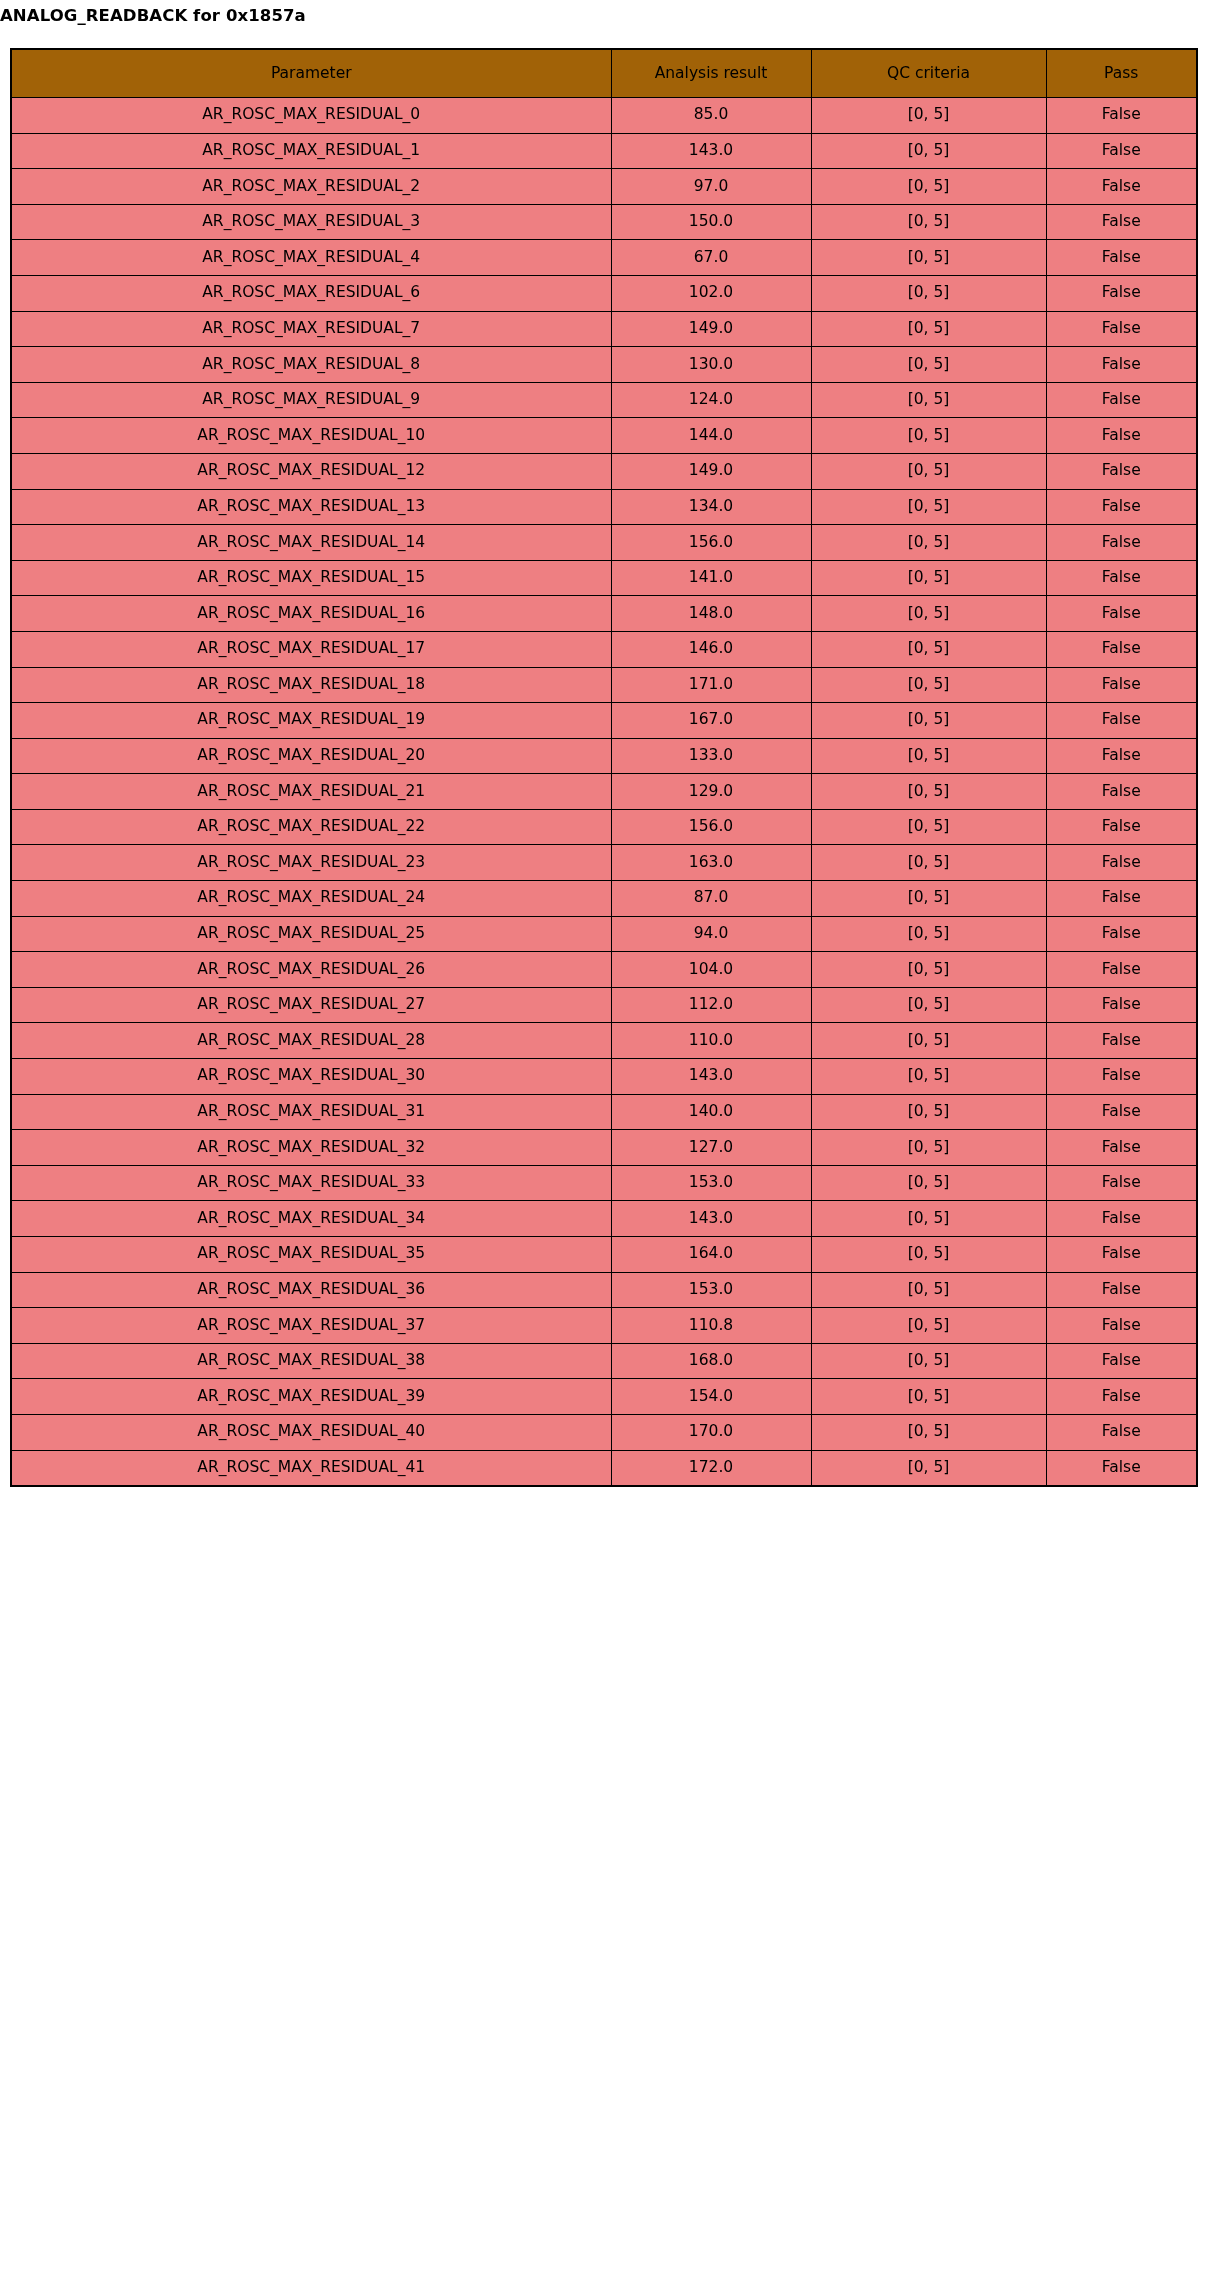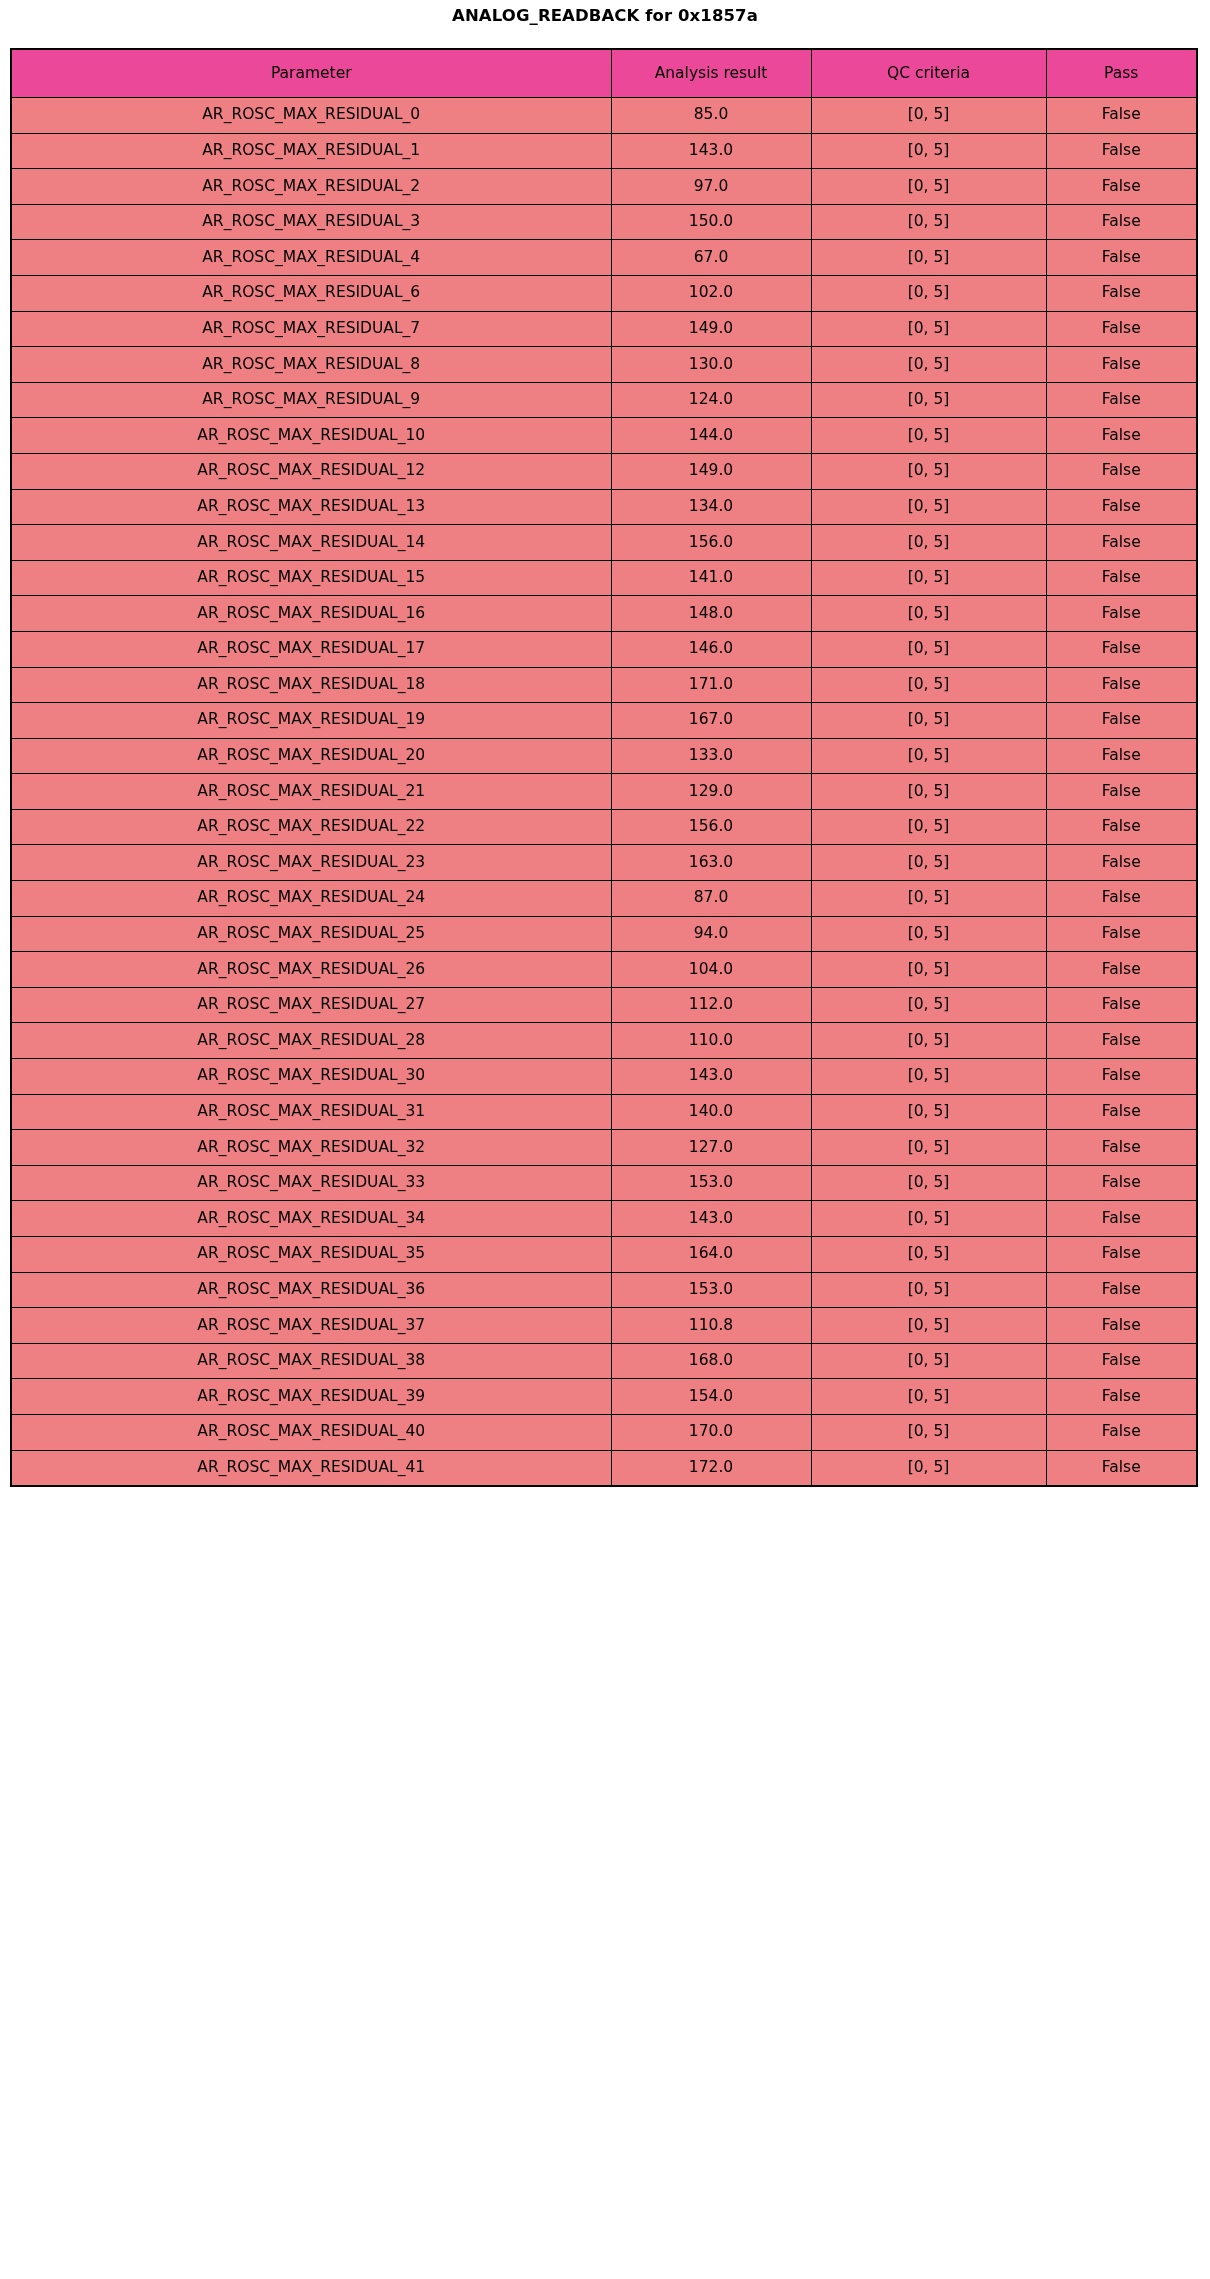--- a/index.html
+++ b/index.html
@@ -18,21 +18,21 @@
     position: relative;
     width: 1210px;
     height: 2279px;
     background: #ffffff;
   }
   .title {
     position: absolute;
     top: 6px;
     left: 0;
     width: 1210px;
-    text-align: center;
+    text-align: left;
     font-size: 16.5px;
     font-weight: bold;
     letter-spacing: 0.1px;
     color: #000000;
   }
   .table-wrap {
     position: absolute;
     top: 48px;
     left: 10px;
     width: 1186px;
@@ -55,21 +55,21 @@
     font-size: 15.5px;
     color: #000000;
     padding: 0;
     height: 34.6px;
     line-height: 1.15;
     font-weight: normal;
     white-space: nowrap;
     overflow: hidden;
   }
   table.qc thead th {
-    background: #ec4899;
+    background: #a16207;
     height: 47px;
     font-weight: normal;
     border-bottom: 1.3px solid #000000;
   }
   table.qc tbody td {
     background: #ee7f82;
   }
 </style>
 </head>
 <body>

